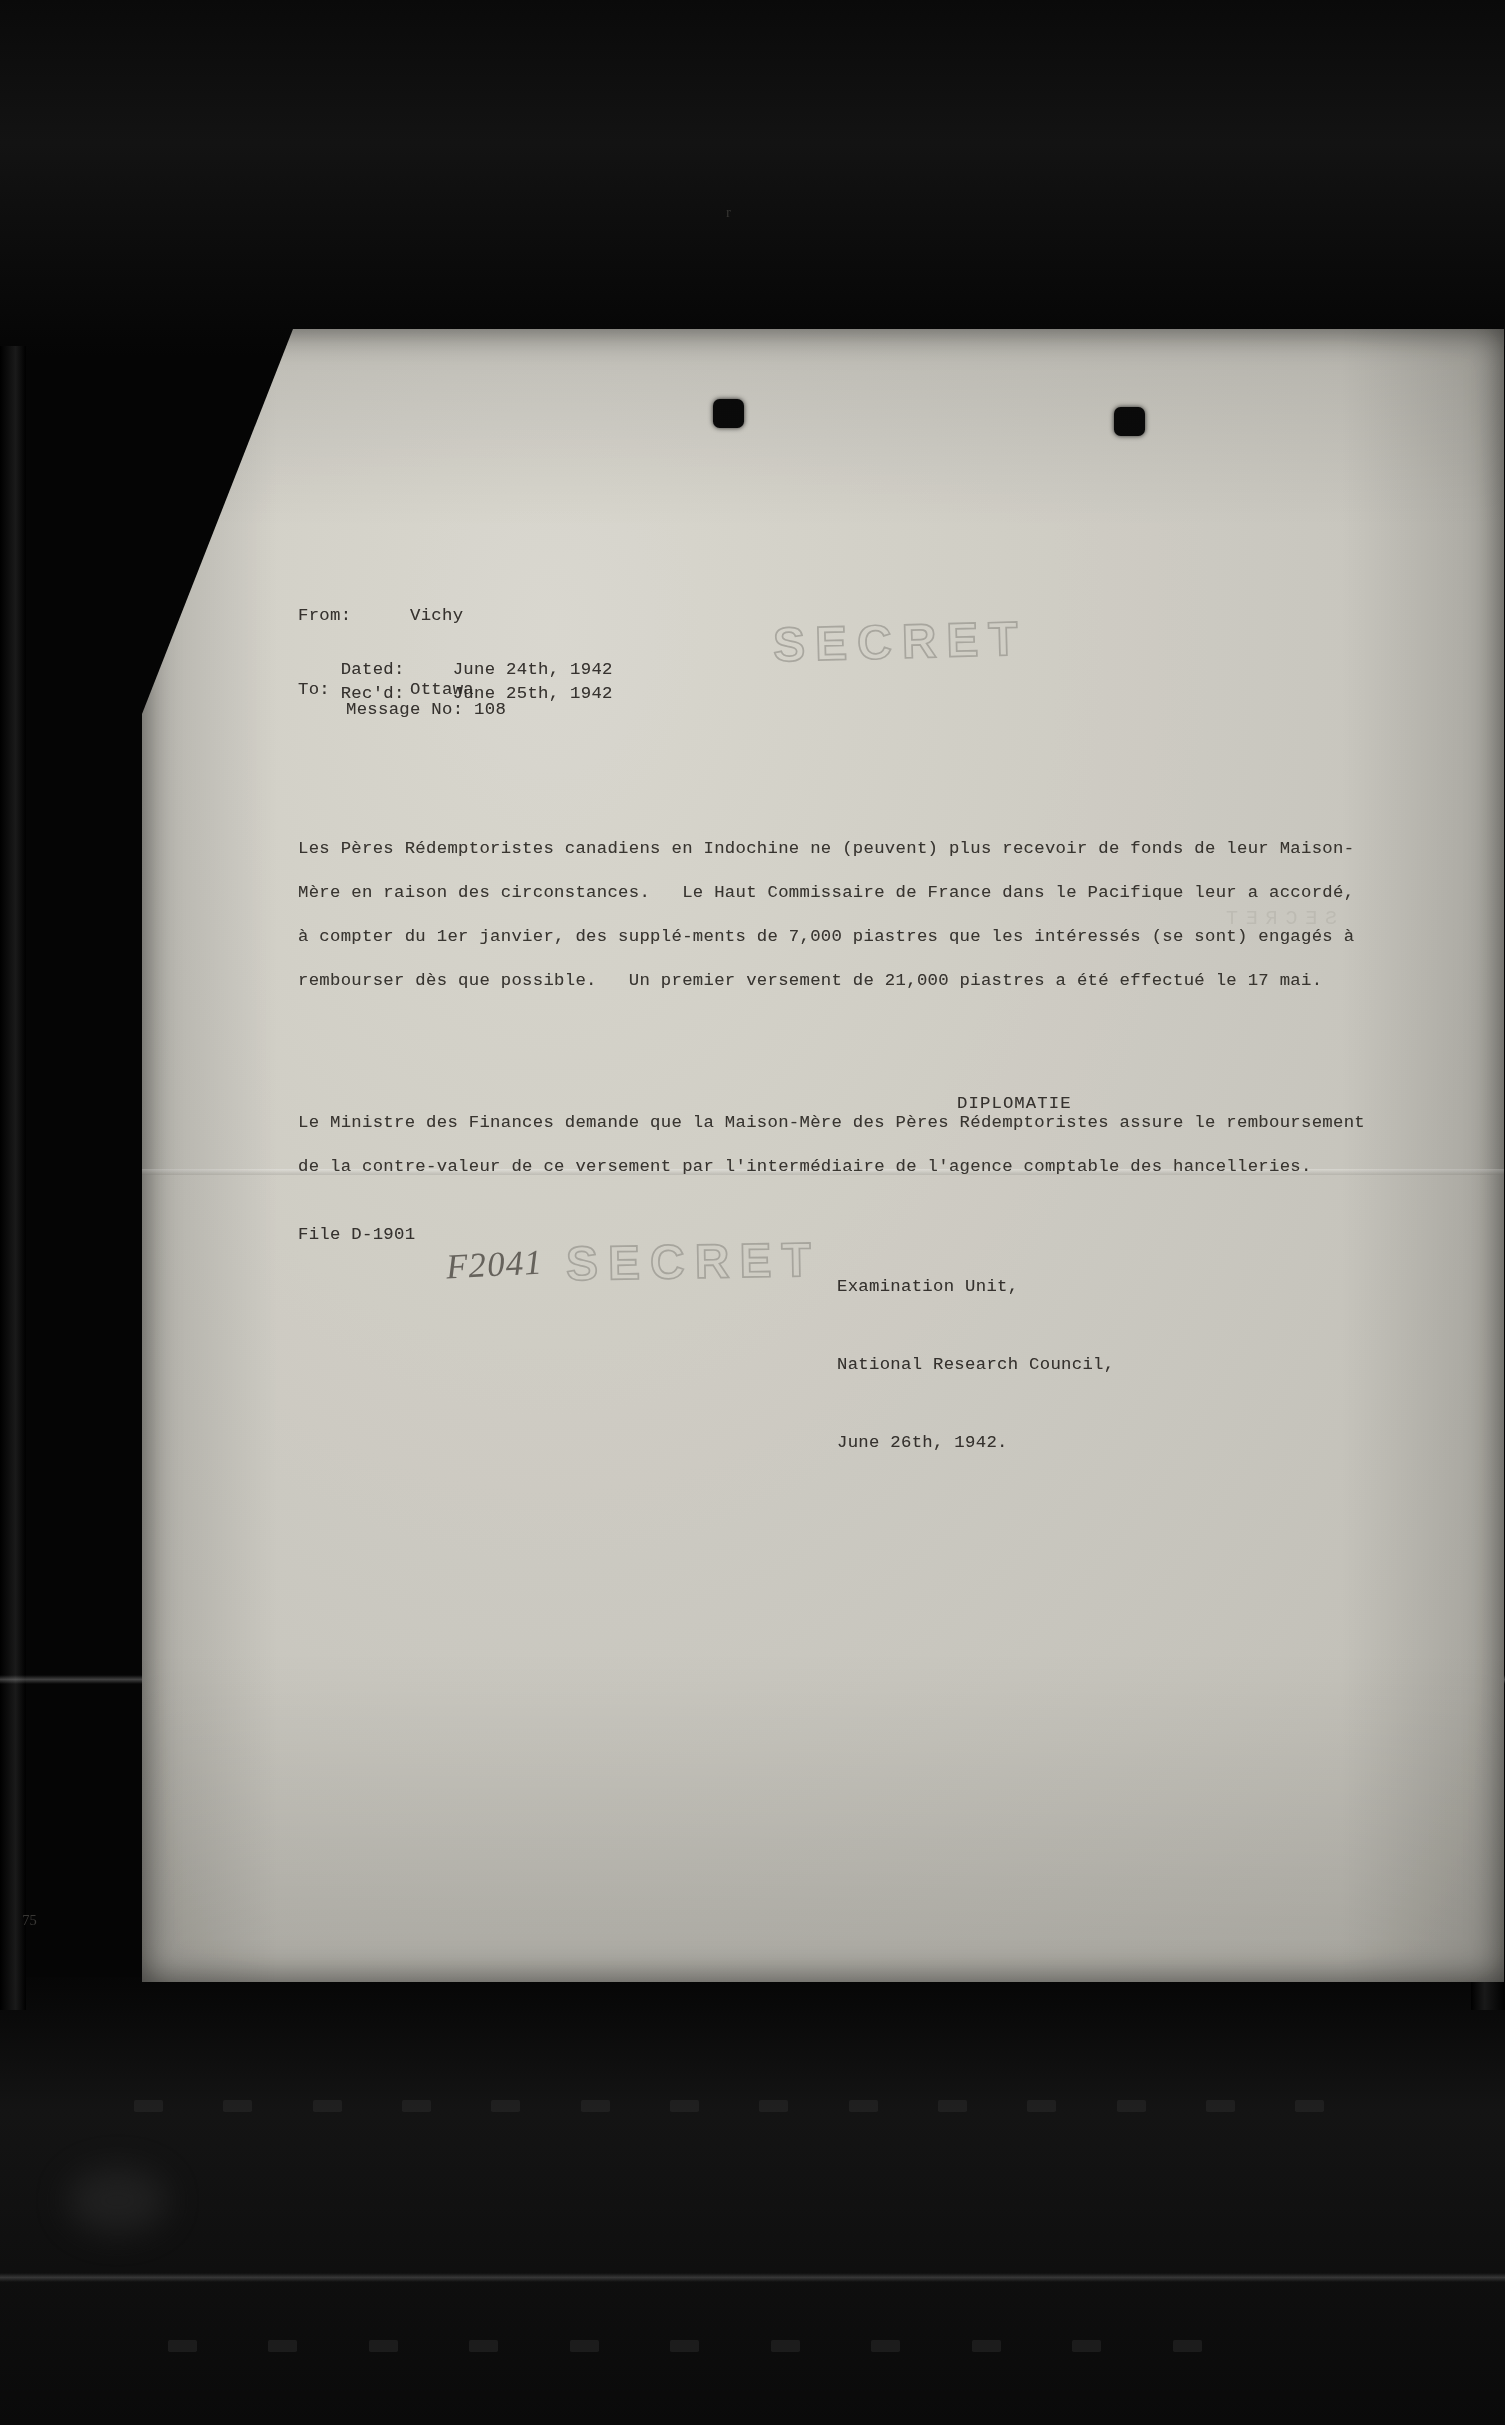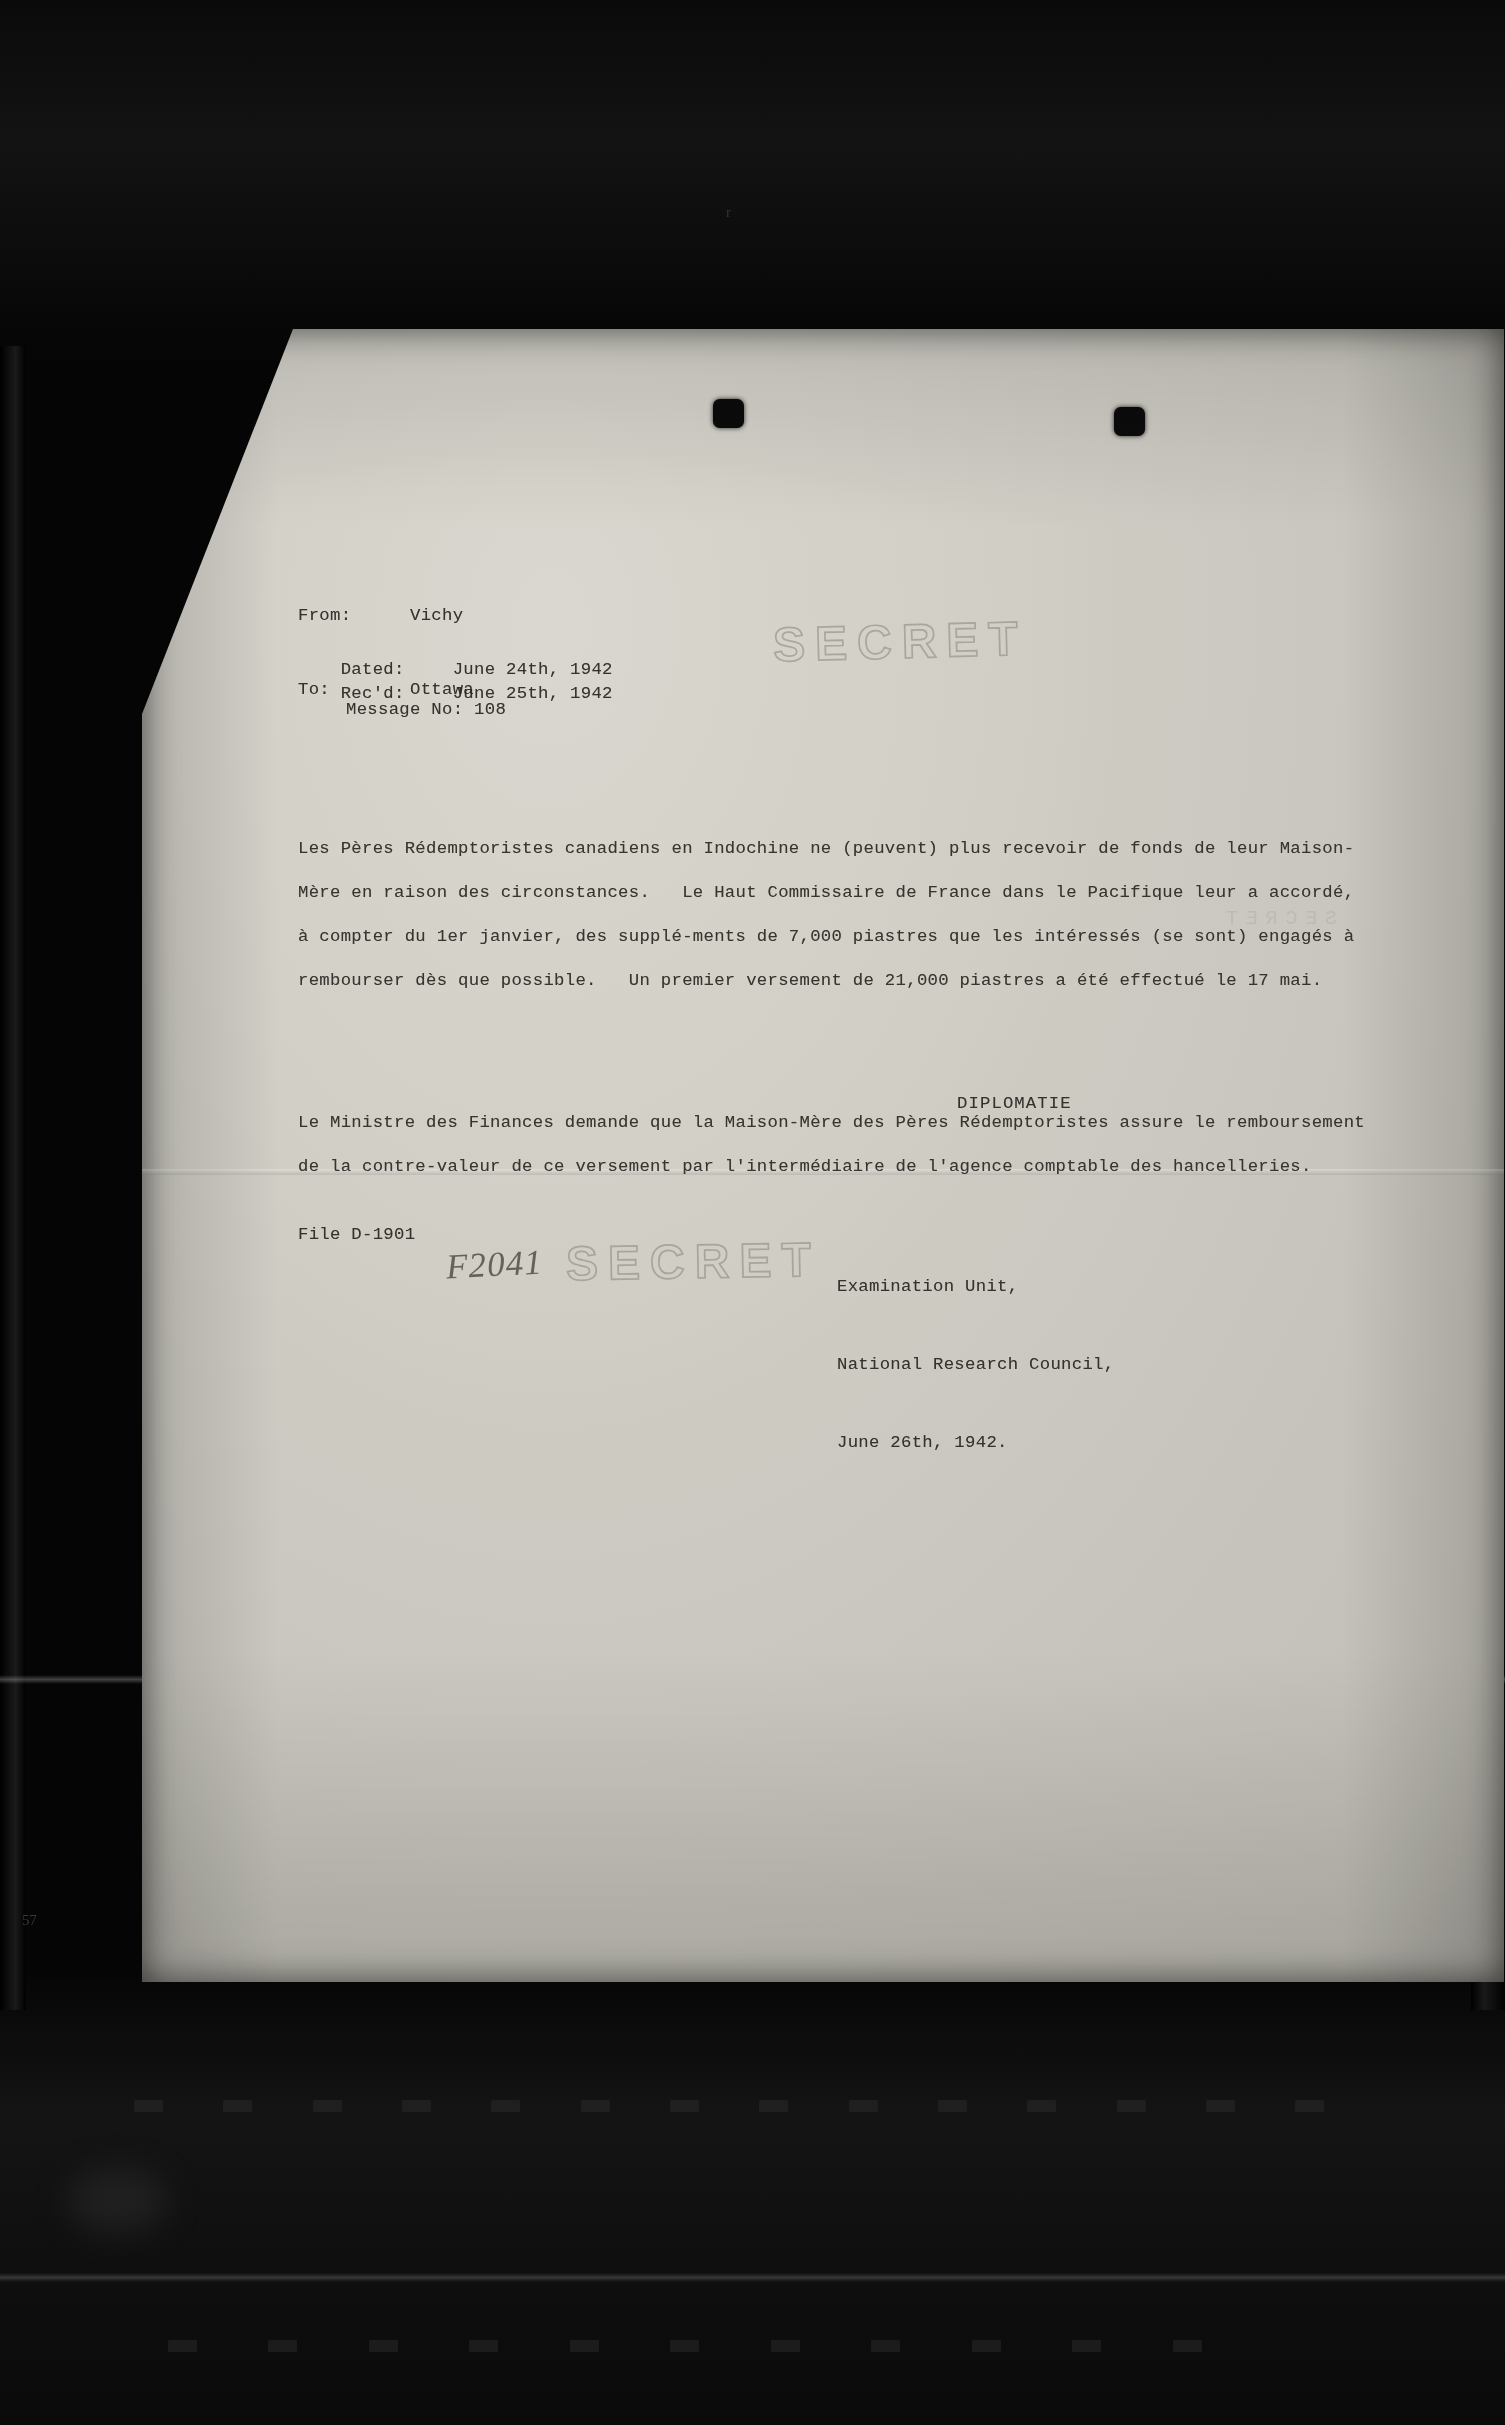--- a/index.html
+++ b/index.html
@@ -247,21 +247,21 @@
     <div class="sprocket" style="left:570px;"></div>
     <div class="sprocket" style="left:670px;"></div>
     <div class="sprocket" style="left:771px;"></div>
     <div class="sprocket" style="left:871px;"></div>
     <div class="sprocket" style="left:972px;"></div>
     <div class="sprocket" style="left:1072px;"></div>
     <div class="sprocket" style="left:1173px;"></div>
   </div>
 </div>
 
-<div class="tiny-mark left">57</div>
+<div class="tiny-mark left">75</div>
 <div class="tiny-mark right">58</div>
 <div class="tiny-mark topcenter">r</div>
 
 <div id="page">
 
   <div class="fold"></div>
 
   <div class="punch p1"></div>
   <div class="punch p2"></div>
 

